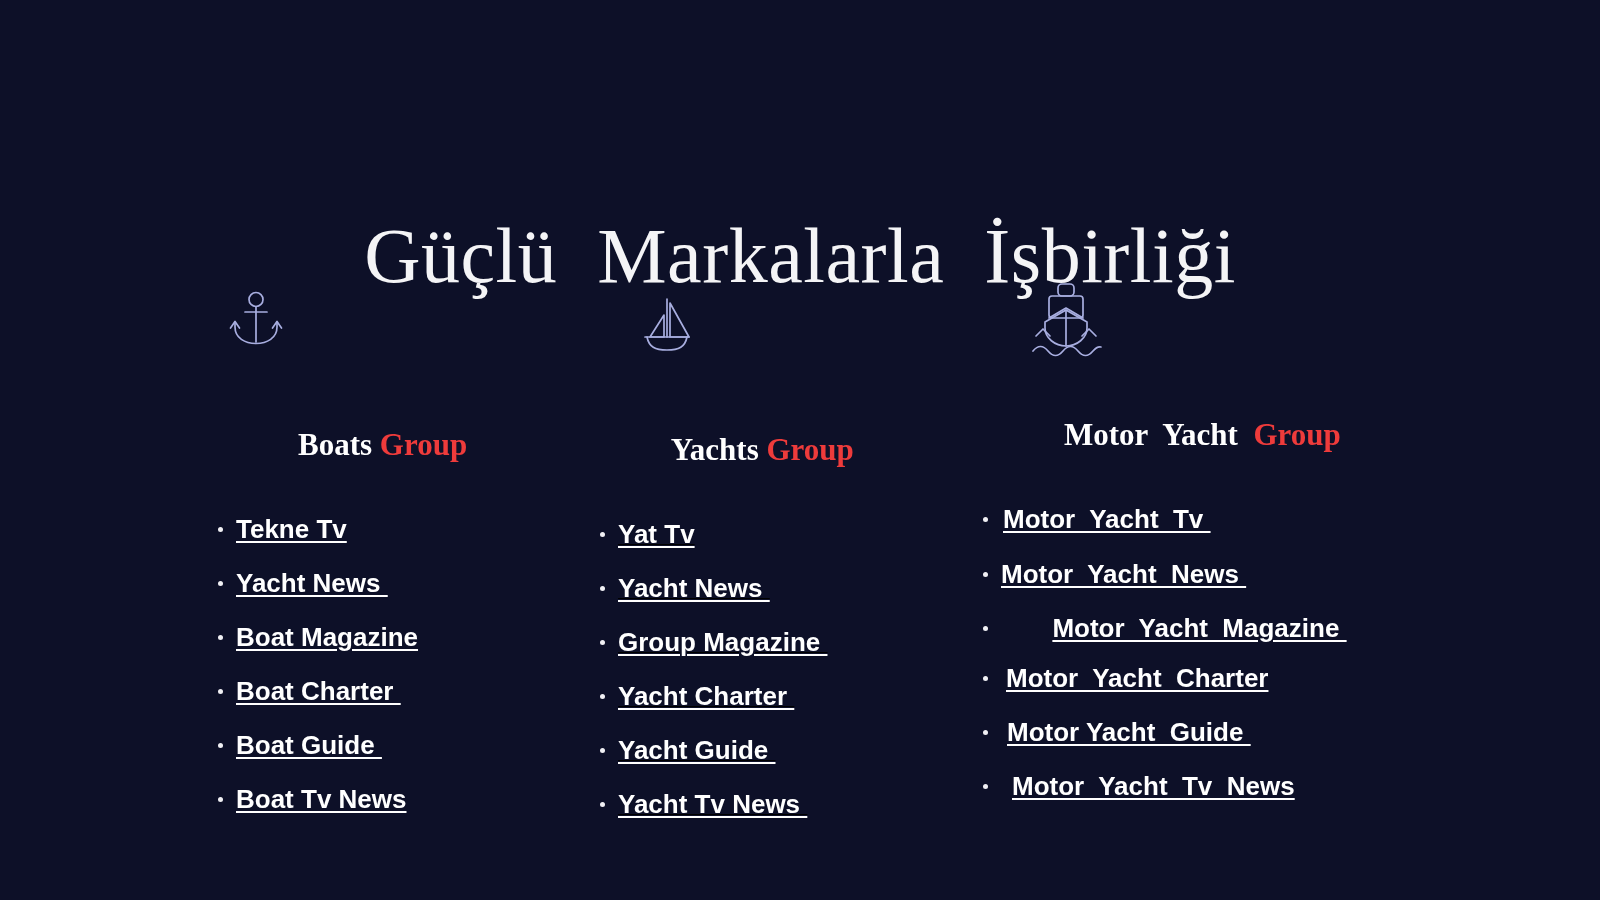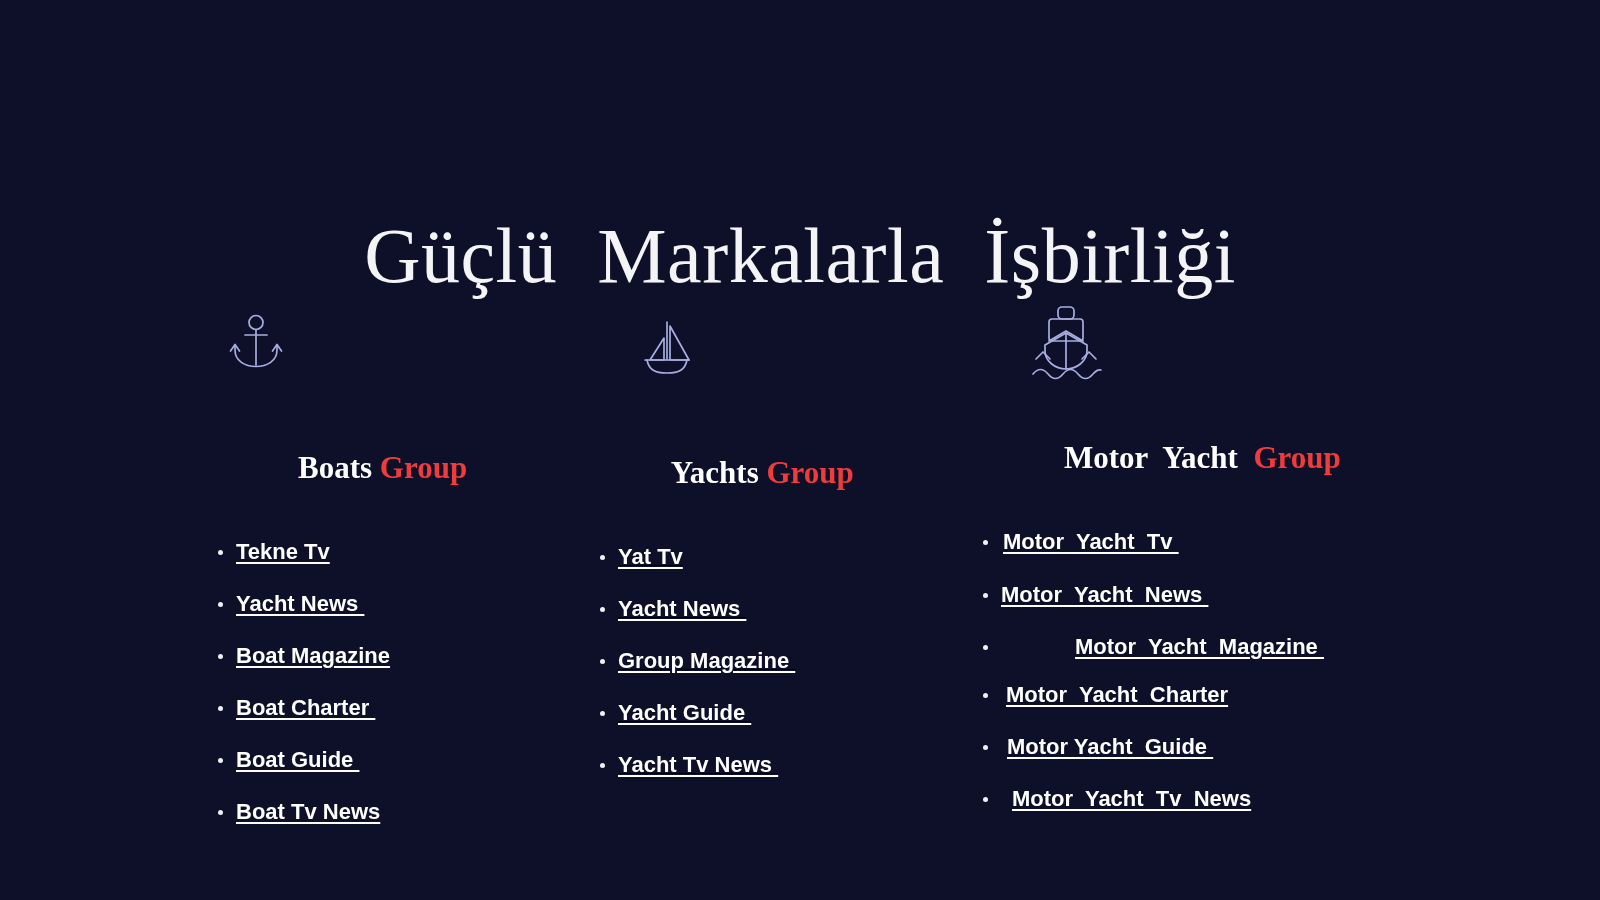--- a/index.html
+++ b/index.html
@@ -34,21 +34,21 @@
     font-size: 78px;
     line-height: 92px;
     letter-spacing: 0.5px;
     color: #f4f4f6;
     white-space: pre;
   }
 
   
   .columns {
     position: absolute;
-    top: 303px;
+    top: 280px;
     left: 0;
     width: 1600px;
     height: 470px;
   }
 
   .brand-column {
     position: absolute;
     top: 0;
   }
   .brand-column.col-0 { left: 200px; width: 390px; }
@@ -112,21 +112,21 @@
     top: 11px;
     width: 5px;
     height: 5px;
     border-radius: 50%;
     background: #f0f0f4;
   }
 
   .brand-link {
     font-family: "Liberation Sans", sans-serif;
     font-weight: 700;
-    font-size: 22px;
+    font-size: 26px;
     color: #ffffff;
     text-decoration: underline;
     text-decoration-thickness: 1.6px;
     text-underline-offset: 3px;
     white-space: pre;
     cursor: pointer;
   }
 
   
   .col-0 .brand-list { padding-left: 14px; }
@@ -221,20 +221,24 @@
         <li>
           <span class="li-bullet" style="background: rgb(240, 240, 244);"></span>
           <a class="brand-link">Yacht News </a>
         </li>
         <li>
           <span class="li-bullet" style="background: rgb(240, 240, 244);"></span>
           <a class="brand-link">Group Magazine </a>
         </li>
         <li>
           <span class="li-bullet" style="background: rgb(240, 240, 244);"></span>
+          <a class="brand-link">Yacht Charter </a>
+        </li>
+        <li>
+          <span class="li-bullet" style="background: rgb(240, 240, 244);"></span>
           <a class="brand-link">Yacht Guide </a>
         </li>
         <li>
           <span class="li-bullet" style="background: rgb(240, 240, 244);"></span>
           <a class="brand-link">Yacht Tv News </a>
         </li>
       </ul>
     </div>
 
     <div class="brand-column col-2">

